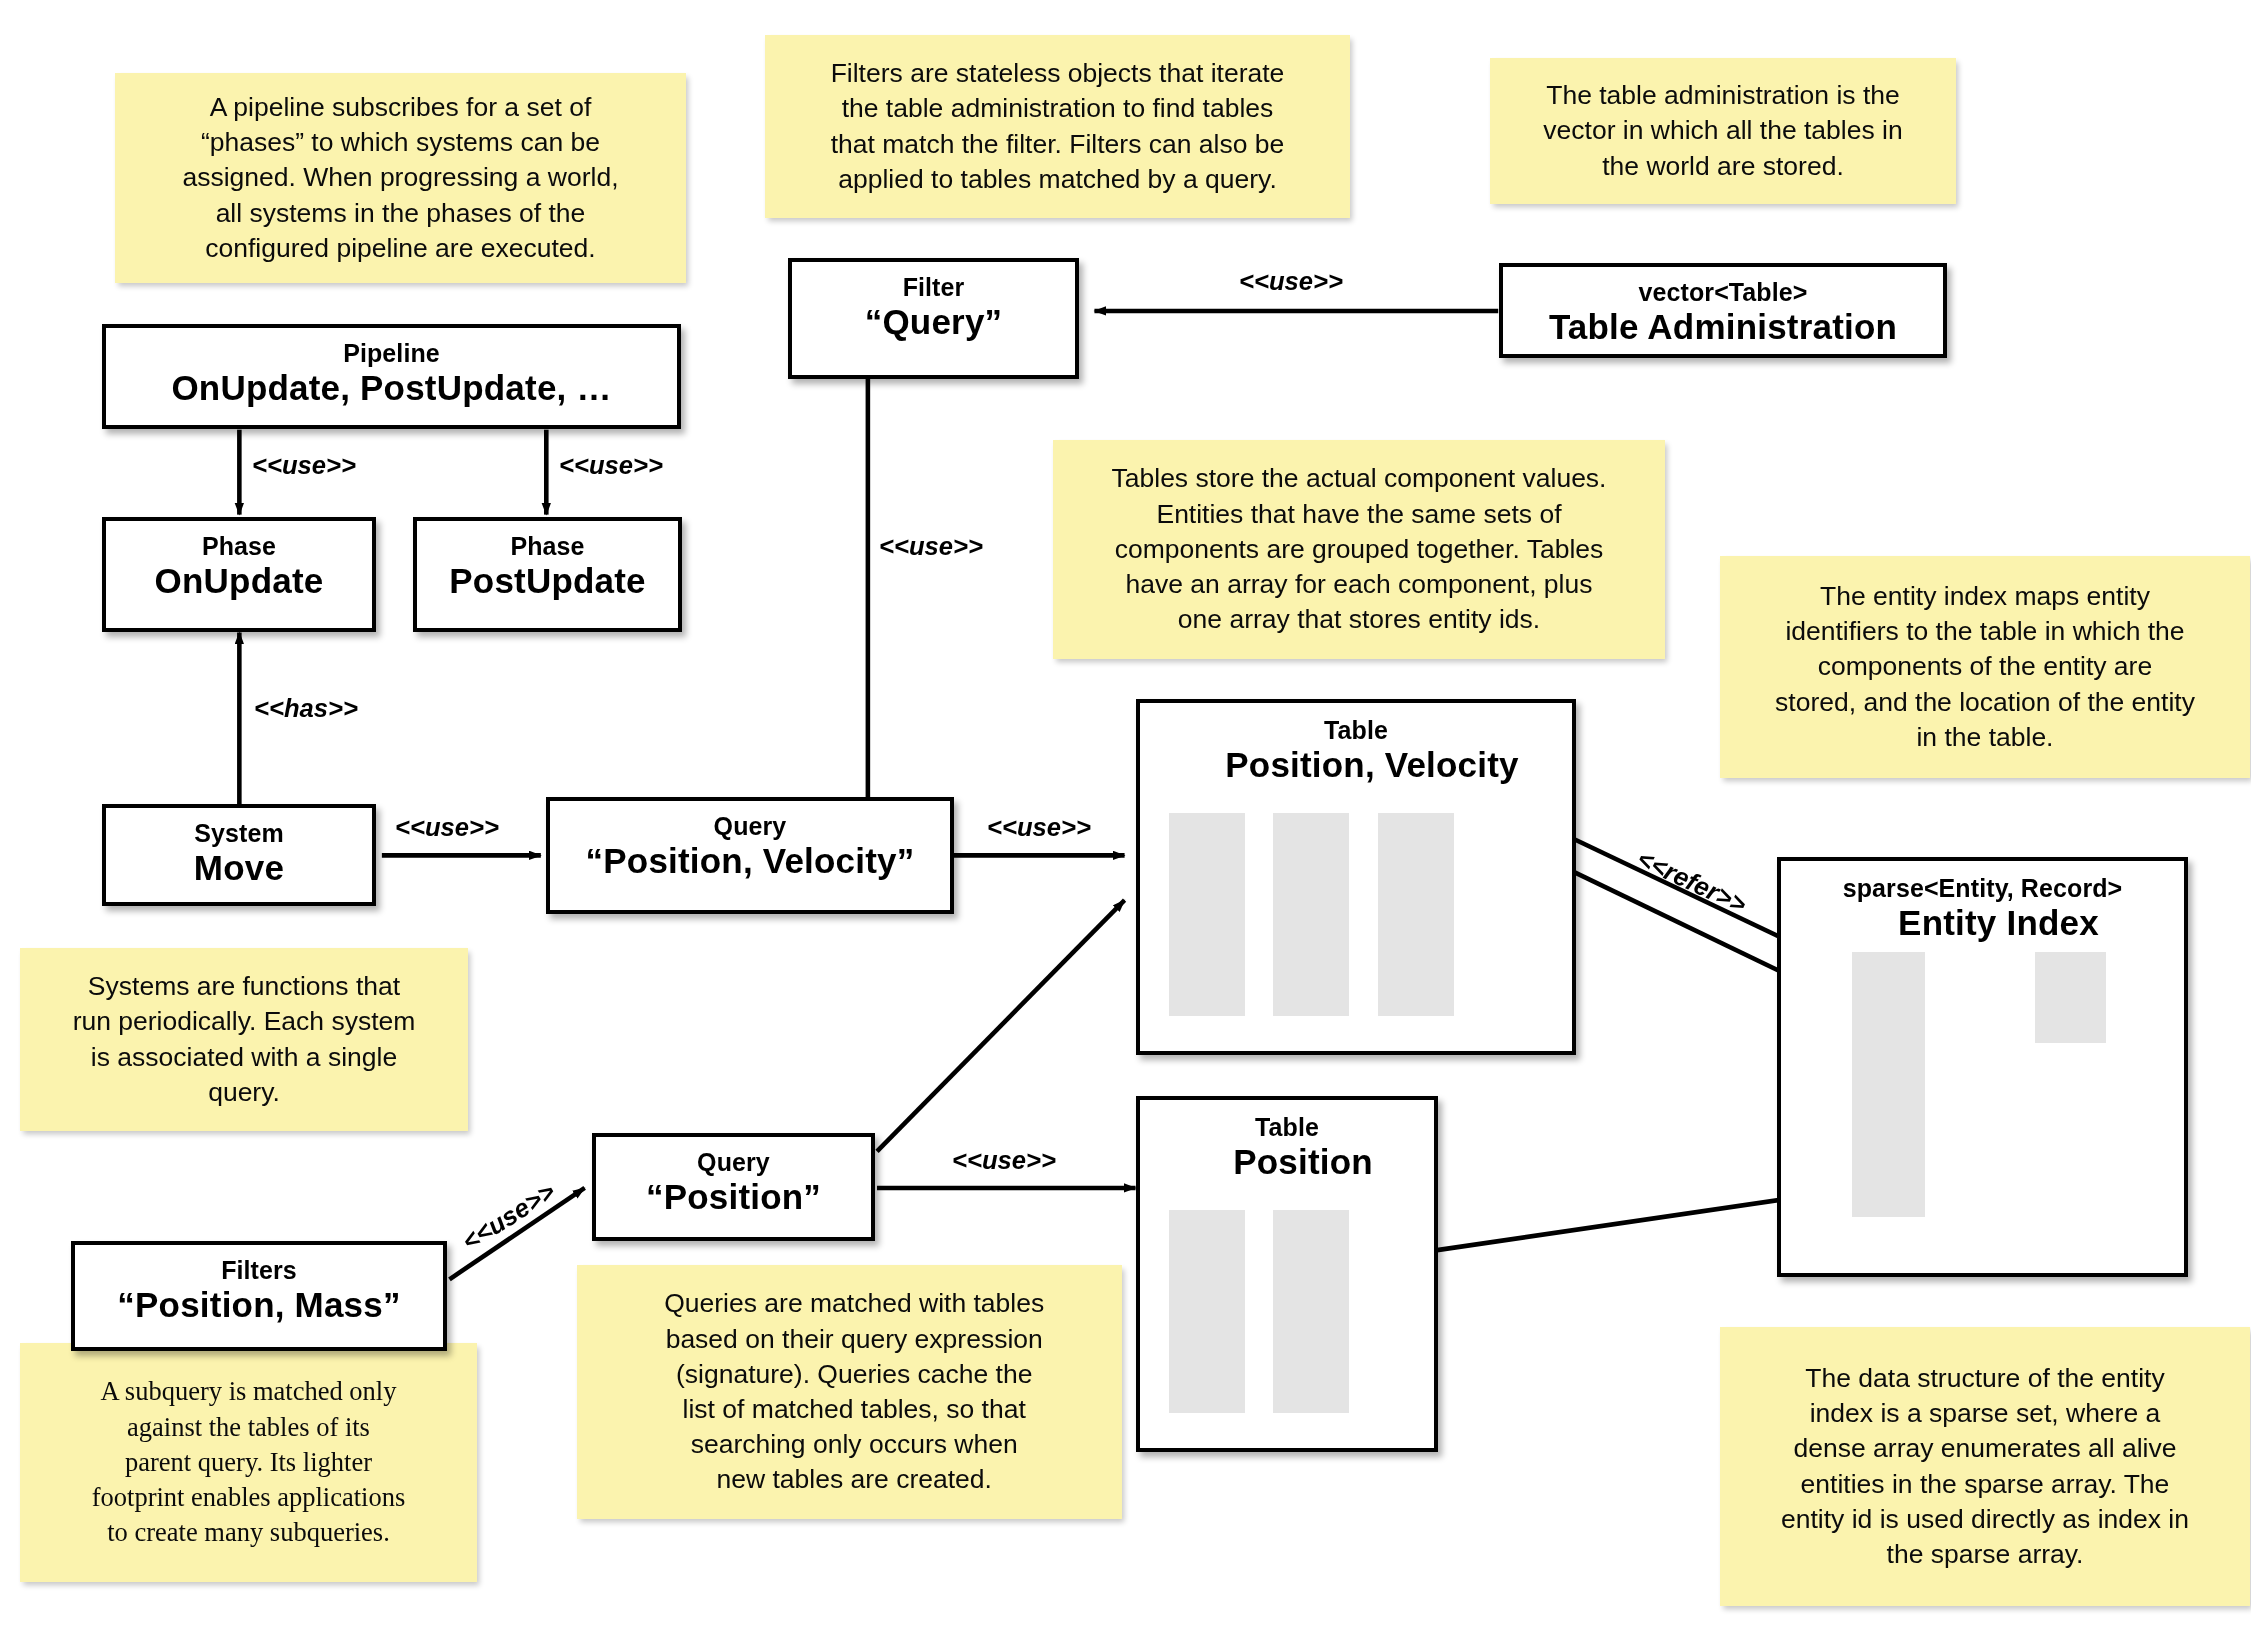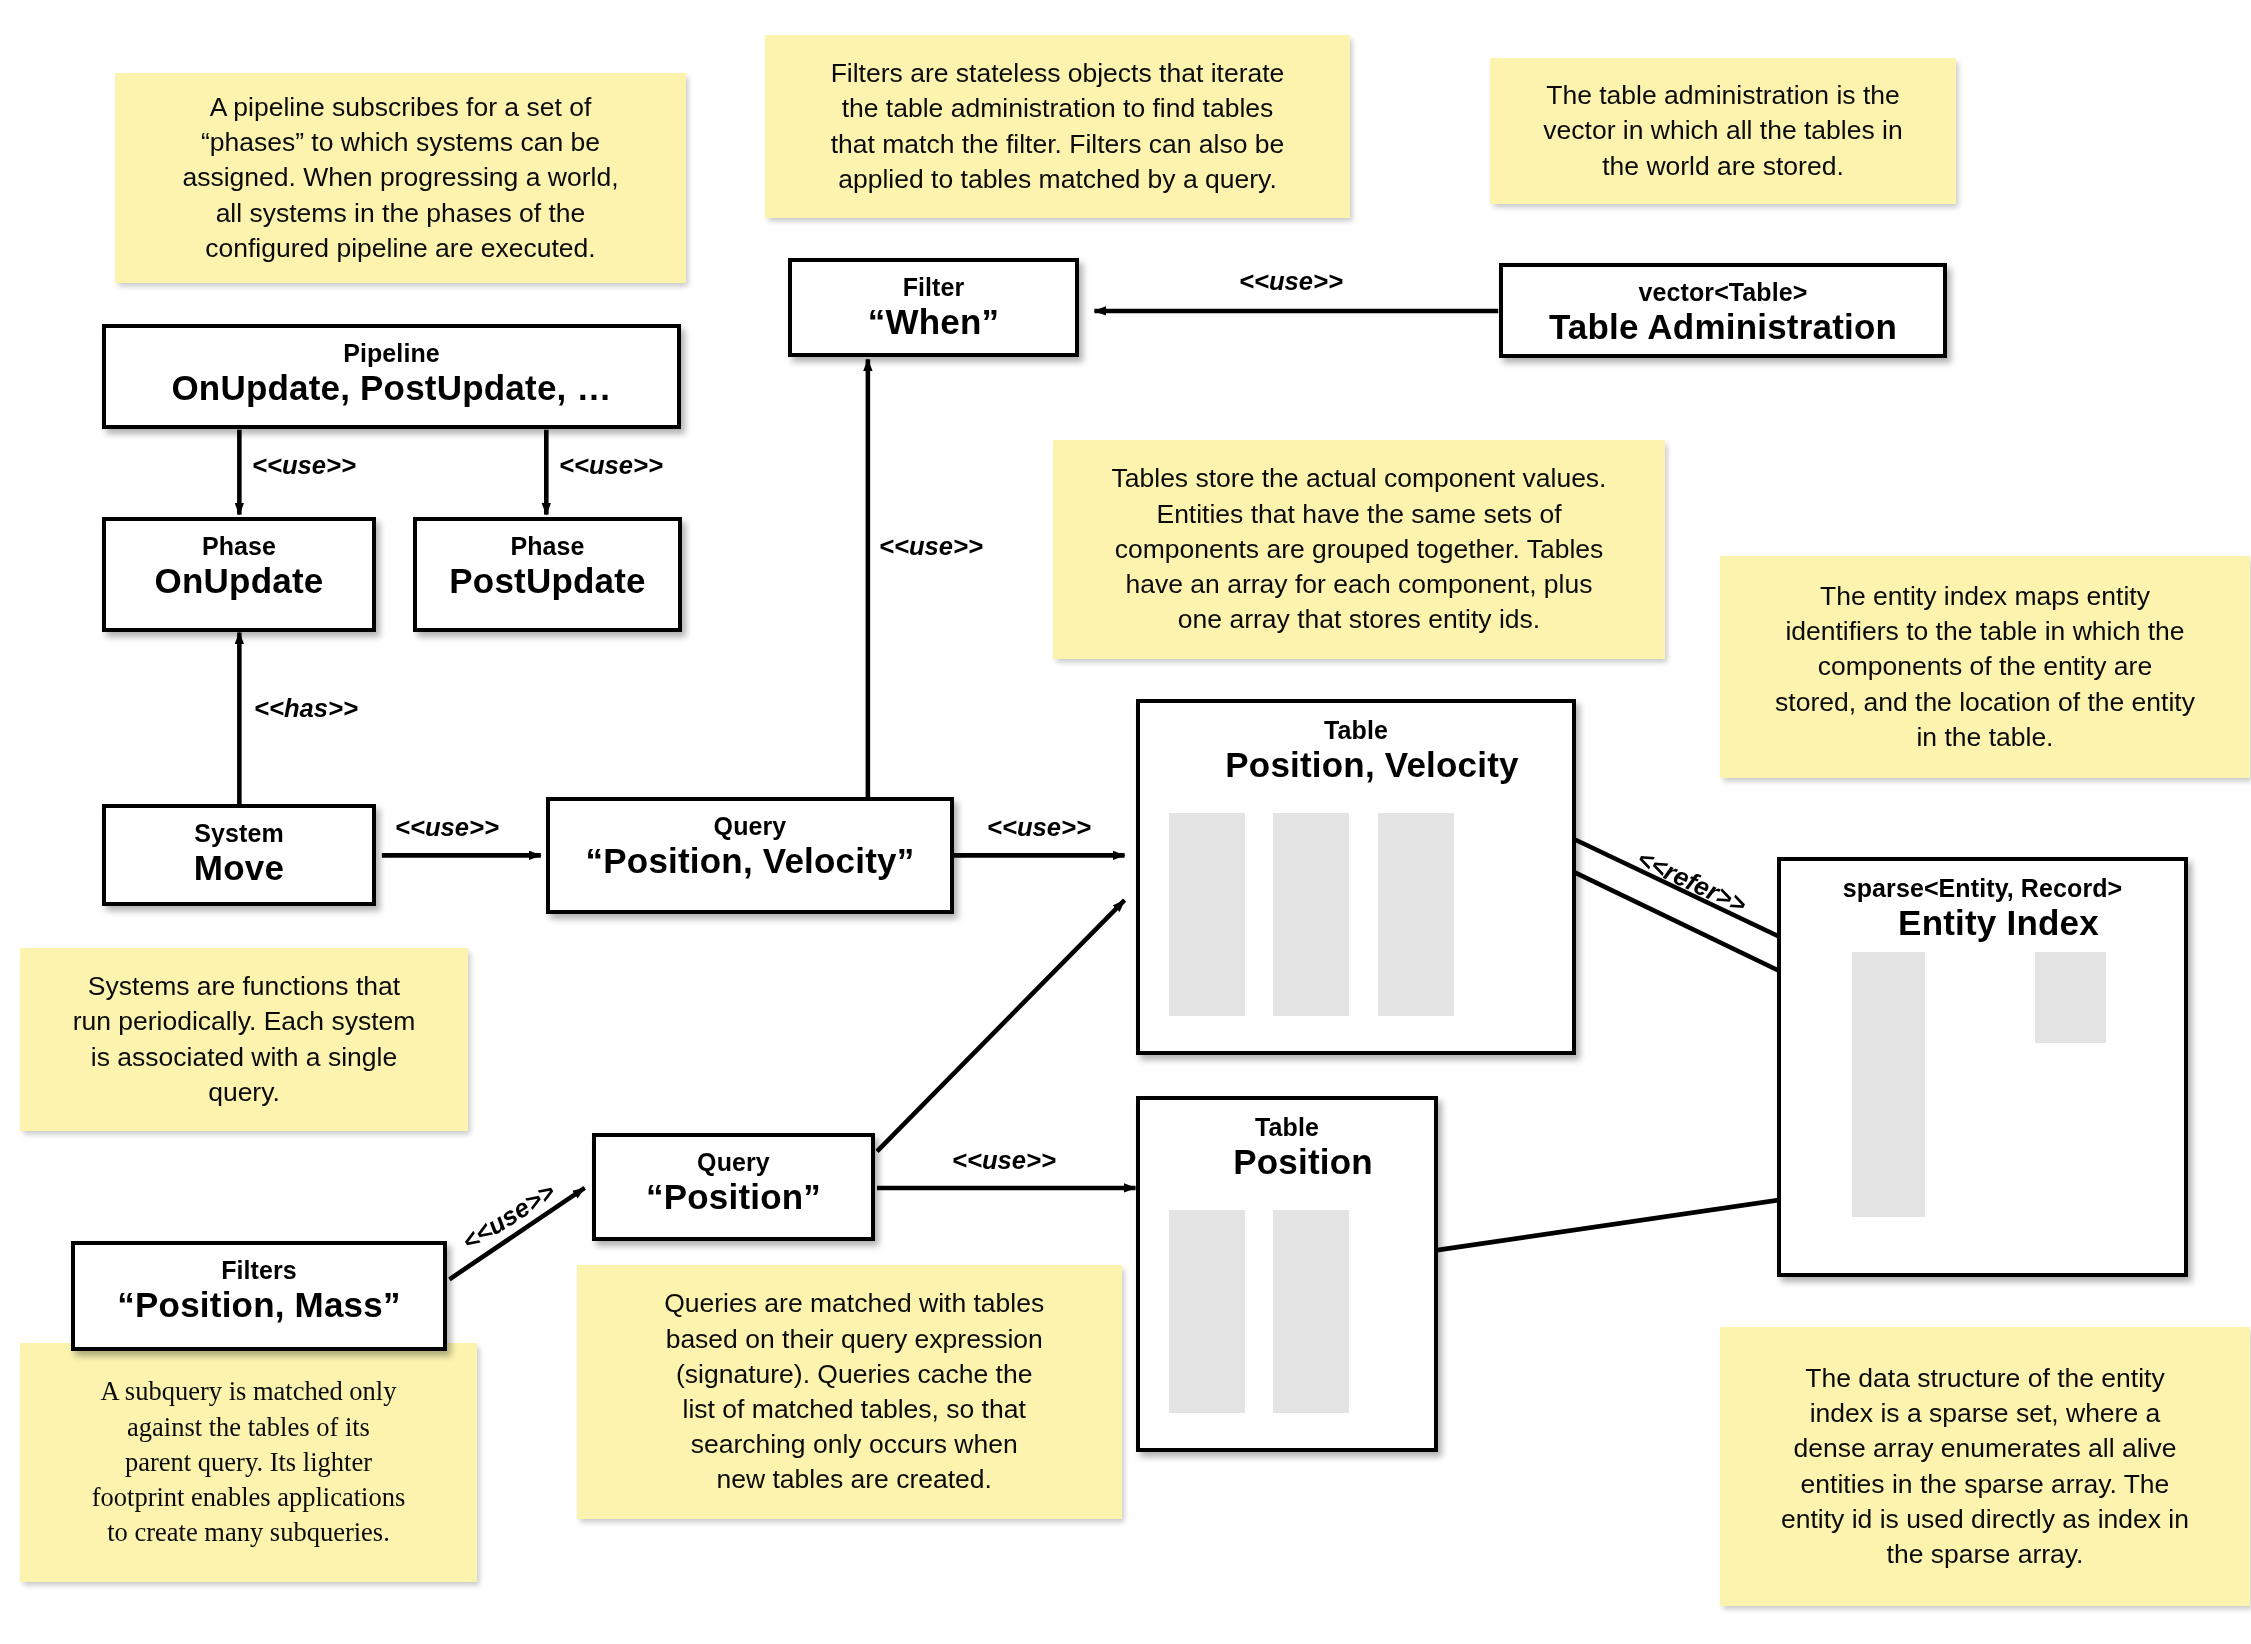--- a/index.html
+++ b/index.html
@@ -152,23 +152,23 @@
   <div class="box small" style="left:102px;top:804px;width:274px;height:102px;">
     <div class="stereo">System</div>
     <div class="name">Move</div>
   </div>
 
   <div class="box small" style="left:546px;top:797px;width:408px;height:117px;">
     <div class="stereo">Query</div>
     <div class="name">“Position, Velocity”</div>
   </div>
 
-  <div class="box small" style="left:788px;top:258px;width:291px;height:99px;">
+  <div class="box small" style="left:788px;top:258px;width:291px;height:121px;">
     <div class="stereo">Filter</div>
-    <div class="name">“When”</div>
+    <div class="name">“Query”</div>
   </div>
 
   <div class="box small" style="left:1499px;top:263px;width:448px;height:95px;">
     <div class="stereo">vector&lt;Table&gt;</div>
     <div class="name">Table Administration</div>
   </div>
 
   <div class="box table-box" style="left:1136px;top:699px;width:440px;height:356px;">
     <div class="stereo">Table</div>
     <div class="name">Position, Velocity</div>

